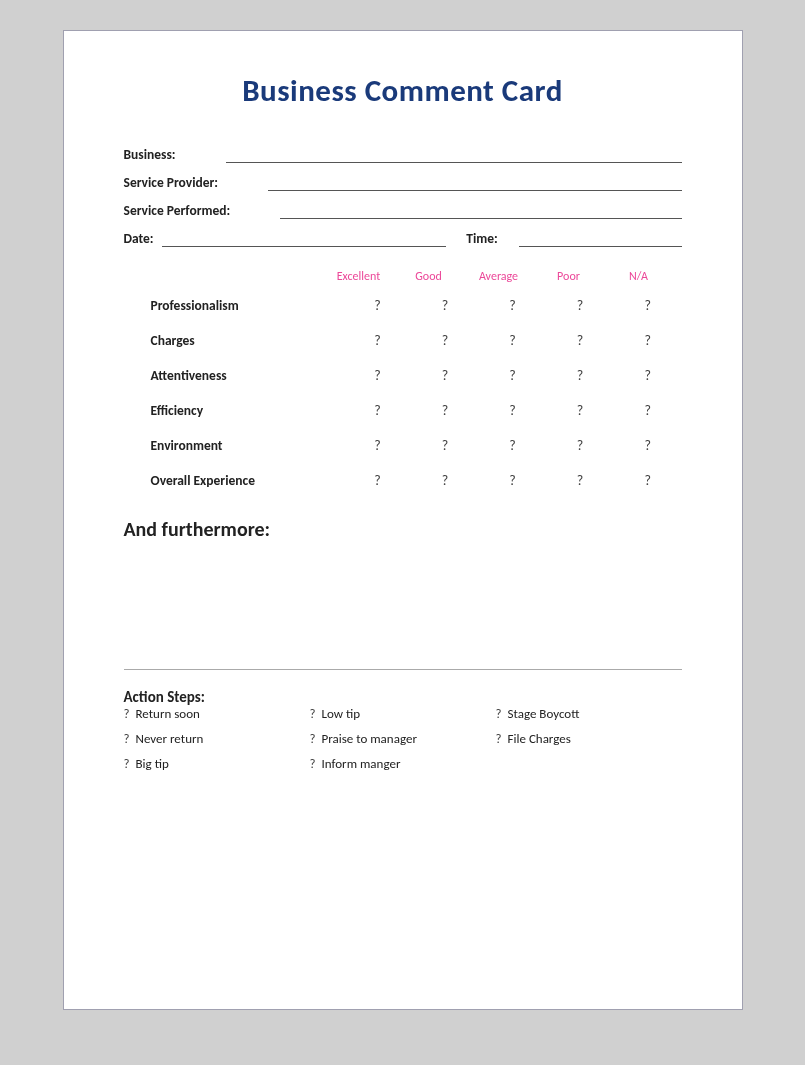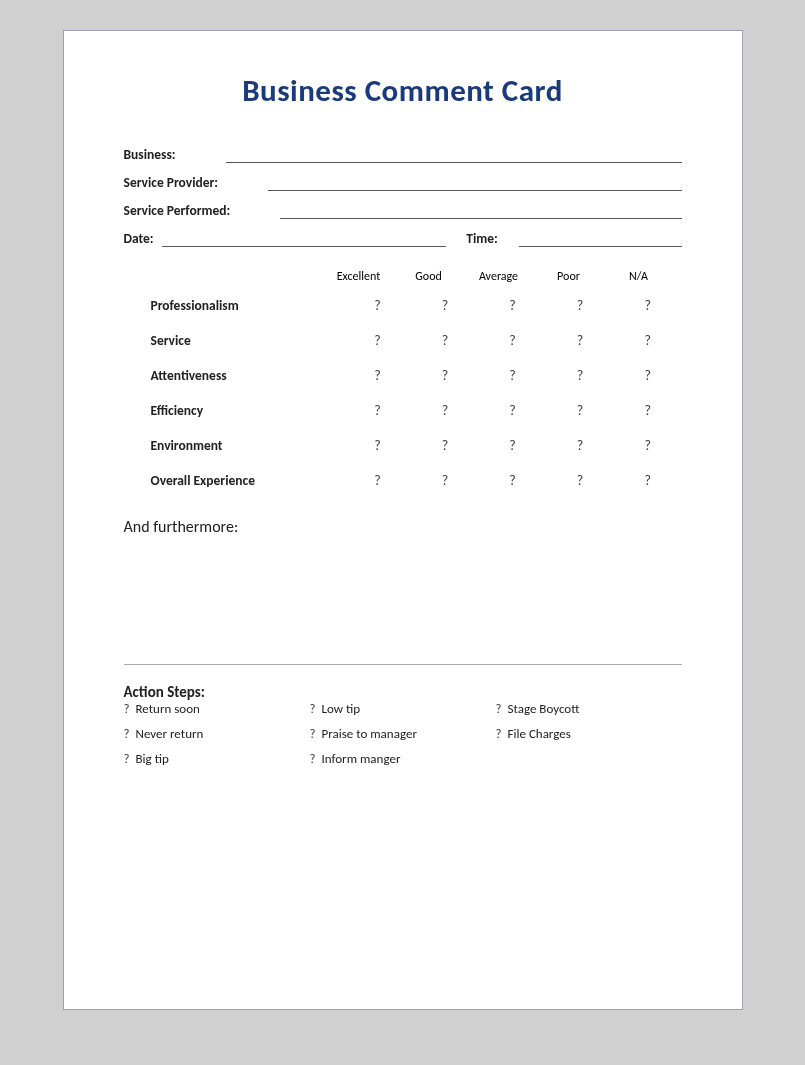--- a/index.html
+++ b/index.html
@@ -78,21 +78,21 @@
       margin-top: 22px;
     }
     .ratings-header {
       display: flex;
       align-items: center;
       margin-bottom: 14px;
       padding-left: 200px;
     }
     .rating-col-header {
       font-size: 12px;
-      color: #000000;
+      color: #ec4899;
       text-align: center;
       width: 70px;
     }
     .rating-row {
       display: flex;
       align-items: center;
       margin-bottom: 18px;
       margin-left: 27px;
     }
     .rating-row-label {
@@ -105,22 +105,22 @@
       width: 70px;
       text-align: center;
       font-size: 14px;
       color: #444;
     }
     .further-section {
       margin-top: 28px;
       margin-bottom: 10px;
     }
     .further-label {
-      font-size: 16px;
-      font-weight: normal;
+      font-size: 20px;
+      font-weight: bold;
       color: #222;
       margin-bottom: 8px;
     }
     .further-area {
       min-height: 100px;
       border: none;
       width: 100%;
       resize: none;
       font-size: 13px;
     }
@@ -204,21 +204,21 @@
 
     <div class="rating-row">
           <span class="rating-row-label">Professionalism</span>
           <span class="rating-col">?</span>
           <span class="rating-col">?</span>
           <span class="rating-col">?</span>
           <span class="rating-col">?</span>
           <span class="rating-col">?</span>
         </div>
         <div class="rating-row">
-          <span class="rating-row-label">Service</span>
+          <span class="rating-row-label">Charges</span>
           <span class="rating-col">?</span>
           <span class="rating-col">?</span>
           <span class="rating-col">?</span>
           <span class="rating-col">?</span>
           <span class="rating-col">?</span>
         </div>
         <div class="rating-row">
           <span class="rating-row-label">Attentiveness</span>
           <span class="rating-col">?</span>
           <span class="rating-col">?</span>

